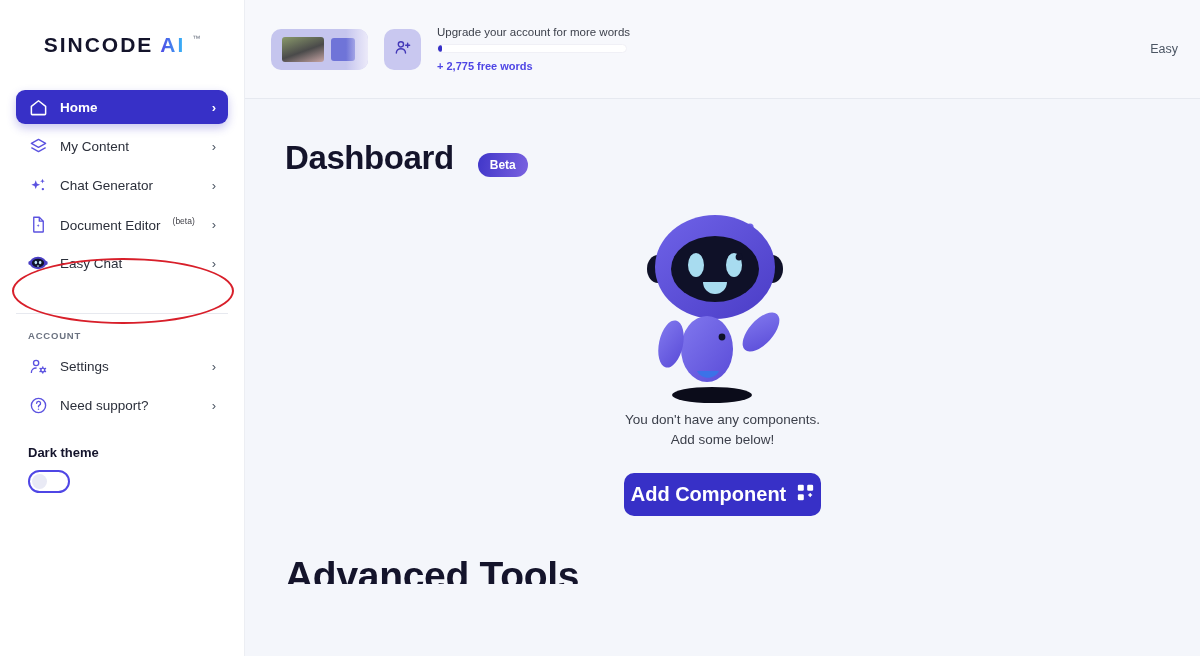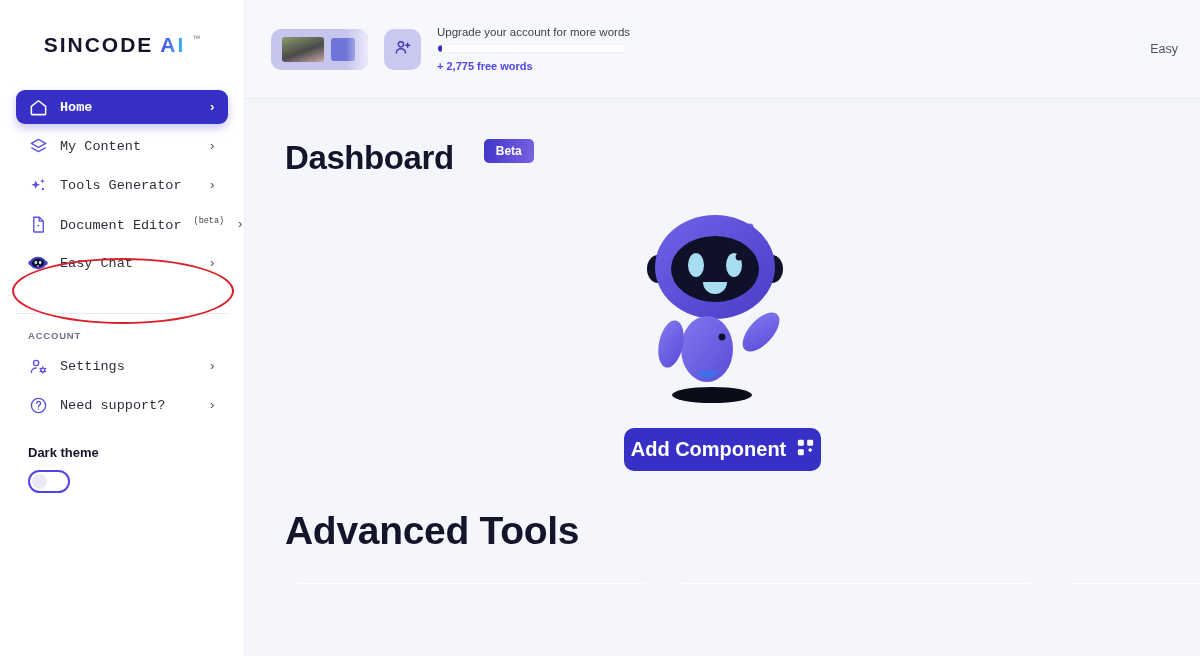--- a/index.html
+++ b/index.html
@@ -33,21 +33,21 @@
     -webkit-background-clip: text; background-clip: text;
     -webkit-text-fill-color: transparent; color: #38bdf8;
   }
   .logo .tm { font-size: 8px; letter-spacing:0; color:#6b7280; margin-top:1px; font-weight:400;}
 
   .nav { padding: 0 16px; }
   .nav-item {
     display: flex; align-items: center; gap: 12px;
     height: 34px; padding: 0 12px; margin-bottom: 5px;
     border-radius: 9px; cursor: pointer;
-    color: #2b2f3a; font-size: 13.5px; font-family: Liberation Mono, monospace;
+    color: #2b2f3a; font-size: 13.5px;
   }
   .nav-item .chev { margin-left: auto; color:#4b5563; font-size: 13px; line-height:1;}
   .nav-item.active {
     background: #3730c7; color: #ffffff; font-weight: 700;
     box-shadow: 0 4px 10px rgba(55,48,199,.28);
   }
   .nav-item.active .chev { color:#ffffff; }
   .nav-item .ico { width:20px; height:20px; display:flex; align-items:center; justify-content:center; flex:0 0 20px;}
   .nav-label { white-space: nowrap; }
   .beta-sup { font-size: 8.5px; vertical-align: super; color:#3f3f46; margin-left:12px;}
@@ -100,26 +100,26 @@
   .upgrade-title { font-size:11.5px; color:#3b3f4a; margin-bottom:6px; white-space:nowrap;}
   .progress-outer {
     height:9px; border-radius:5px; background:#ffffff; position:relative; overflow:hidden;
     border:1px solid #f0f0f6;
   }
   .progress-inner { height:100%; background:#3730c7; border-radius:5px; }
   .free-words { font-size:11px; color:#4f46e5; font-weight:700; margin-top:7px; white-space:nowrap;}
   .topbar-right { margin-left:auto; font-size:12.5px; color:#4b5563; white-space:nowrap; }
 
   .content { flex:1; overflow:hidden; padding: 40px 0 0 0; position:relative; }
-  .page-head { display:flex; align-items:flex-start; gap:30px; padding: 0 0 0 40px; }
+  .page-head { display:flex; align-items:flex-end; gap:24px; padding: 0 0 0 40px; }
   .page-title { font-size:33px; font-weight:700; color:#14142b; letter-spacing:-0.4px;}
   .badge-beta {
     background: linear-gradient(100deg,#4036c9 0%, #7a62e0 100%);
     color:#fff; font-size:12px; font-weight:700;
-    padding: 5px 12px; border-radius:5px;
+    padding: 5px 12px; border-radius:12px;
   }
 
   .empty-state { text-align:center; margin-top: 22px; }
   .robot { margin: 0 auto; position: relative; width: 180px; height: 205px; }
   .empty-text { font-size:13.5px; color:#3b3f4a; line-height:1.45; margin-top:6px;}
   .add-component-btn {
     margin: 24px auto 0 auto; display:flex; align-items:center; justify-content:center; gap:11px;
     width:197px; height:43px; border-radius:10px; background:#3730c7; color:#fff;
     font-size:20px; font-weight:700; cursor:pointer; border:none;
     font-family:"Liberation Sans", sans-serif;
@@ -182,21 +182,21 @@
       </div>
 
       <div class="nav-item">
         <span class="ico">
           <svg width="19" height="19" viewBox="0 0 24 24" fill="#5b52e0">
               <path d="M8.5 5.5 10 9.5l4 1.5-4 1.5-1.5 4-1.5-4L3 11l4-1.5z"></path>
               <path d="M17 3.5l.8 2.2 2.2.8-2.2.8-.8 2.2-.8-2.2L14 6.5l2.2-.8z"></path>
               <circle cx="17.5" cy="16.5" r="1.5"></circle>
             </svg>
         </span>
-        <span class="nav-label">Tools Generator</span>
+        <span class="nav-label">Chat Generator</span>
         <span class="chev">›</span>
       </div>
 
       <div class="nav-item">
         <span class="ico">
           <svg width="19" height="19" viewBox="0 0 24 24" fill="none" stroke="#5b52e0" stroke-width="1.7" stroke-linejoin="round">
               <path d="M6 2.8h7l5 5V21a.5.5 0 0 1-.5.5h-11A.5.5 0 0 1 6 21z"></path>
               <path d="M13 2.8v5h5"></path>
               <path fill="#5b52e0" stroke="none" d="M11.6 11.3l.55 1.5 1.5.55-1.5.55-.55 1.5-.55-1.5-1.5-.55 1.5-.55z"></path>
             </svg>
@@ -326,20 +326,24 @@
             <circle cx="106" cy="58" r="3.4" fill="#0f1128"></circle>
             <ellipse cx="74" cy="150" rx="26" ry="33" fill="url(#gBody)"></ellipse>
             <ellipse cx="38" cy="145" rx="12" ry="24" transform="rotate(12 38 145)" fill="url(#gBody)"></ellipse>
             <ellipse cx="128" cy="133" rx="12" ry="24" transform="rotate(42 128 133)" fill="url(#gBody)"></ellipse>
             <circle cx="89" cy="138" r="3.4" fill="#0f1128"></circle>
             <path d="M64 172c4 9 18 9 22 0z" fill="#3b72e8"></path>
             <ellipse cx="79" cy="196" rx="40" ry="8" fill="#0b0c1a"></ellipse>
           </svg>
         </div>
 
+        <div class="empty-text">
+          <div>You don't have any components.</div>
+          <div>Add some below!</div>
+        </div>
 
         <button class="add-component-btn">
           <span>Add Component</span>
           <span>
             <svg width="17" height="17" viewBox="0 0 20 20" fill="#ffffff">
                 <rect x="1" y="1" width="7" height="7" rx="1.4"></rect>
                 <rect x="12" y="1" width="7" height="7" rx="1.4"></rect>
                 <rect x="1" y="12" width="7" height="7" rx="1.4"></rect>
                 <path d="M15.5 11.5v3M14 13h3" stroke="#ffffff" stroke-width="1.9" stroke-linecap="round" fill="none"></path>
               </svg>

